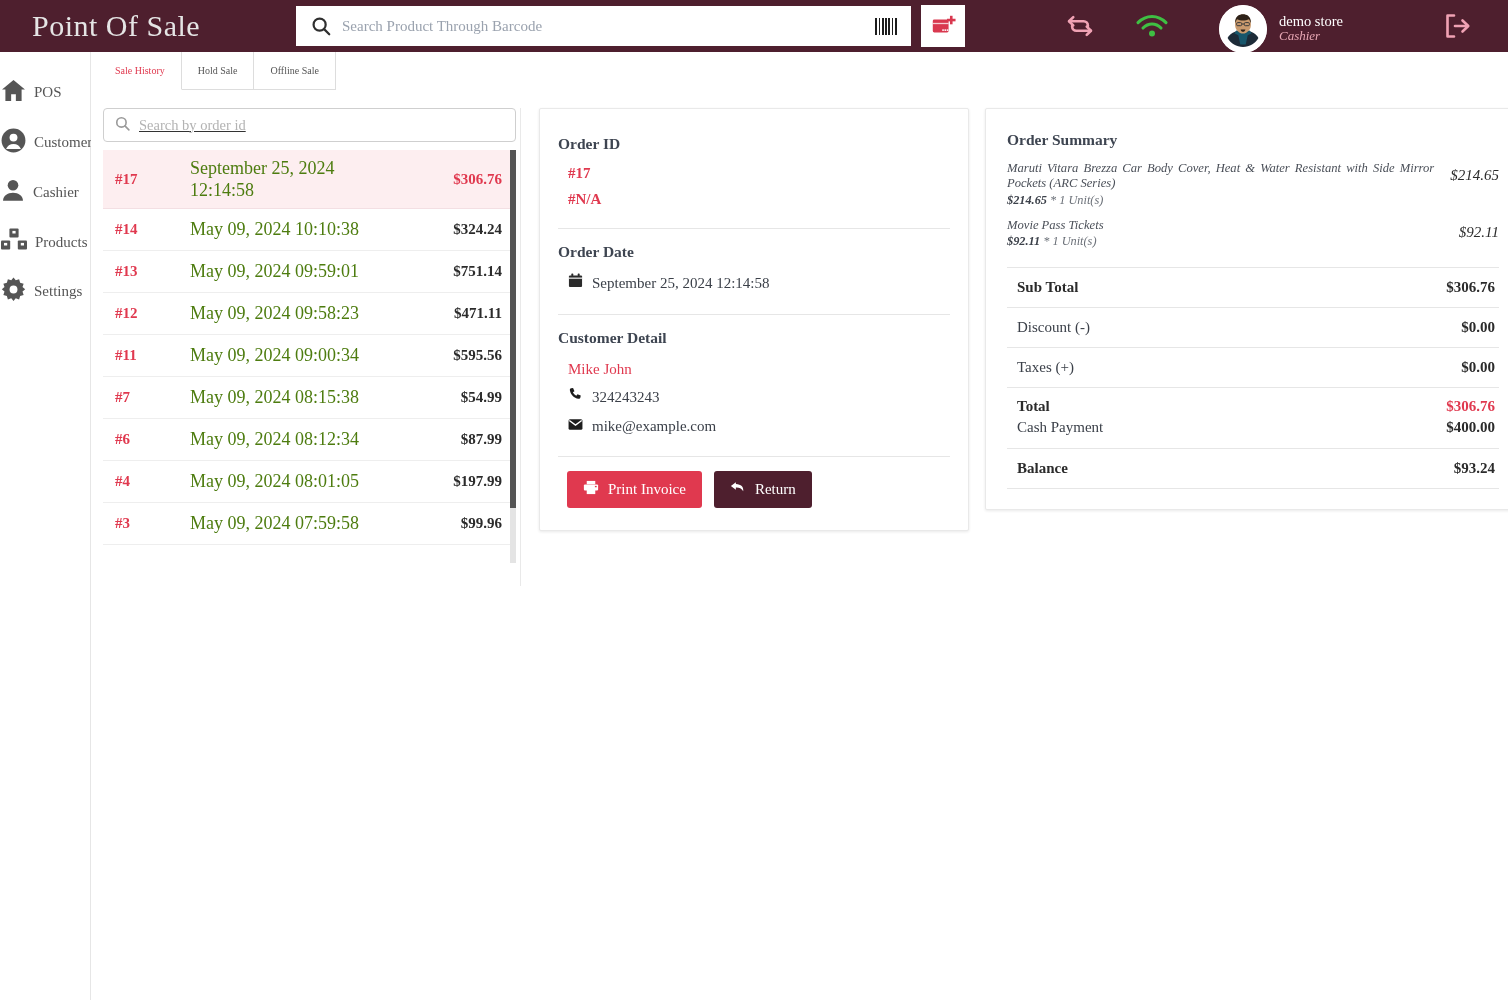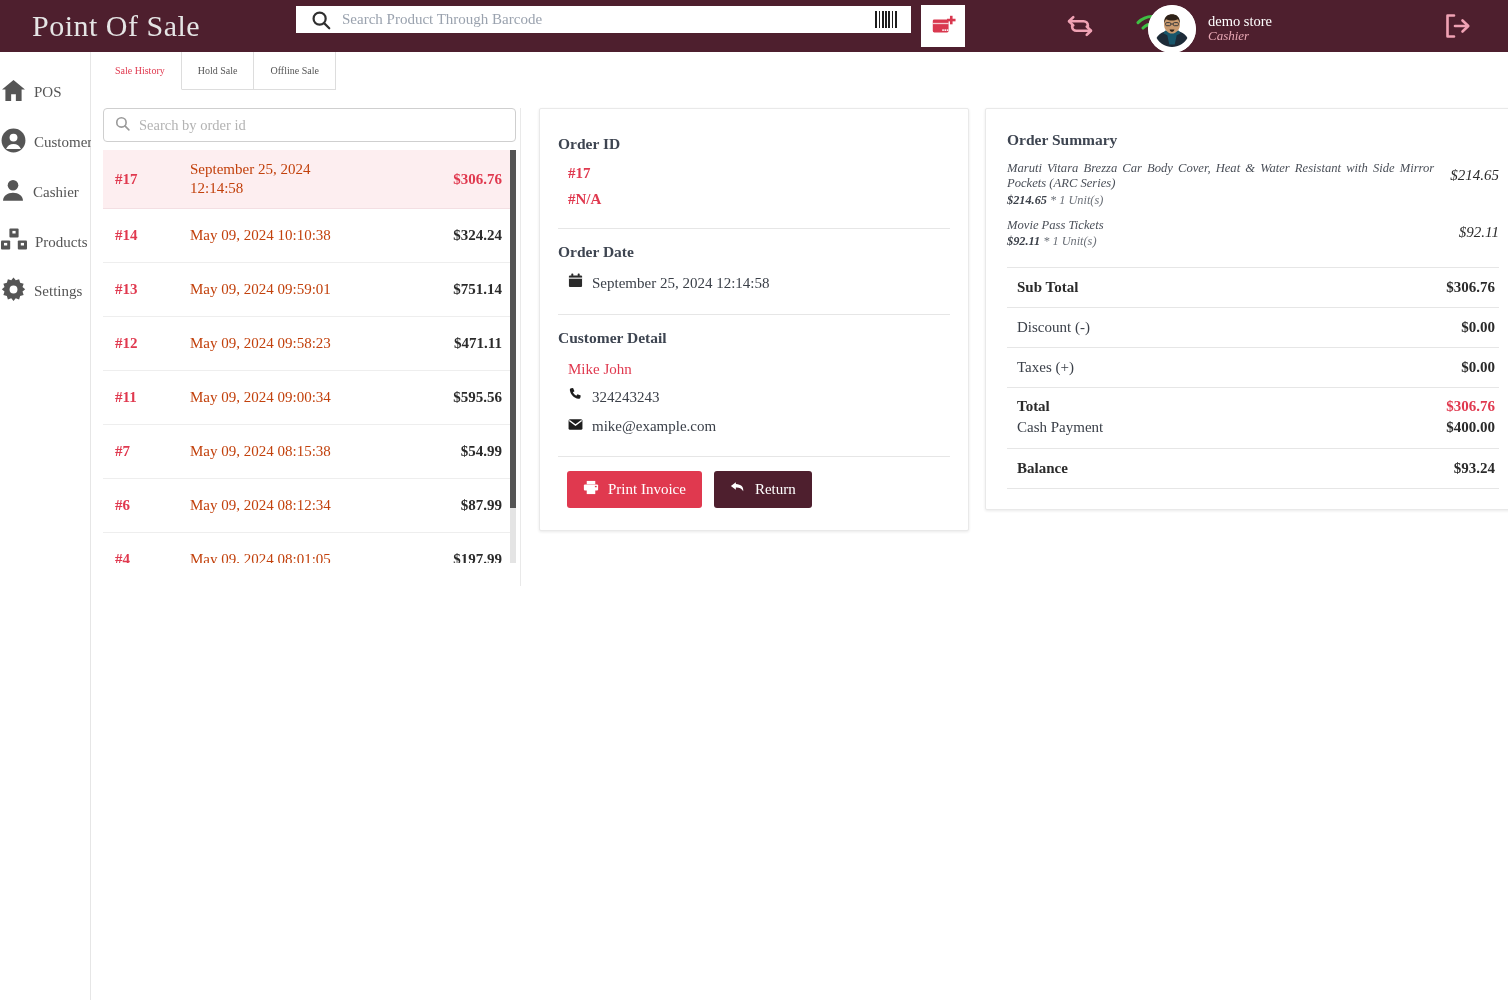--- a/index.html
+++ b/index.html
@@ -32,21 +32,21 @@
     letter-spacing: .5px;
     margin-left: 32px;
     width: 262px;
     white-space: nowrap;
   }
   .hdr-search {
     position: absolute;
     left: 296px;
     top: 6px;
     width: 615px;
-    height: 27px;
+    height: 40px;
     background: #ffffff;
     display: flex;
     align-items: center;
     padding: 0 14px;
   }
   .hdr-search .mag { flex: 0 0 auto; margin-right: 10px; display: flex; }
   .hdr-search input {
     flex: 1 1 auto;
     border: 0;
     outline: none;
@@ -75,21 +75,21 @@
     top: 0;
     height: 52px;
     display: flex;
     align-items: center;
     gap: 40px;
   }
   .sync-ico, .wifi-ico { display: flex; align-items: center; cursor: pointer; }
 
   .userblock {
     position: absolute;
-    left: 1148px;
+    left: 1219px;
     top: 0;
     height: 57px;
     display: flex;
     align-items: center;
     gap: 12px;
   }
   .avatar {
     width: 48px; height: 48px;
     border-radius: 50%;
     overflow: hidden;
@@ -175,20 +175,21 @@
 
   
   .order-col { width: 425px; flex: 0 0 425px; margin-left: 6px; position: relative; }
   .searchbox {
     height: 34px;
     border: 1px solid #cfcfcf;
     border-radius: 4px;
     display: flex; align-items: center;
     padding: 0 10px;
     margin: 0 6px 8px 6px;
+    text-decoration: underline;
   }
   .searchbox input {
     border: 0; outline: none;
     font-family: "Liberation Serif", serif;
     font-size: 14.5px;
     color: #333;
     flex: 1 1 auto;
     margin-left: 8px;
     background: transparent;
   }
@@ -196,31 +197,31 @@
 
   .order-list {
     position: relative;
     margin: 0 6px;
     height: 413px;
     overflow: hidden;
   }
   .order-row {
     display: flex;
     align-items: center;
-    height: 54px;
+    height: 42px;
     border-bottom: 1px solid #eeeeee;
     cursor: pointer;
     padding: 0 14px 0 12px;
   }
   .order-row.sel { background: #fdeef0; height: 59px; border-bottom: 1px solid #f3dfe3; }
   .order-row .oid {
     width: 75px; flex: 0 0 75px;
     color: #e0394f; font-weight: bold; font-size: 15px;
   }
-  .order-row .odate { flex: 1 1 auto; color: #c2410c; font-size: 15px; line-height: 1.25; }
+  .order-row .odate { flex: 1 1 auto; color: #4d7c0f; font-size: 18px; line-height: 1.25; }
   .order-row .oamt { color: #2b2b2b; font-weight: bold; font-size: 15px; text-align: right; }
   .order-row.sel .oamt { color: #e0394f; }
 
   .vscroll {
     position: absolute;
     right: -2px; top: 0;
     width: 8px; height: 413px;
     background: #e4e4e4;
   }
   .vscroll .thumb {

